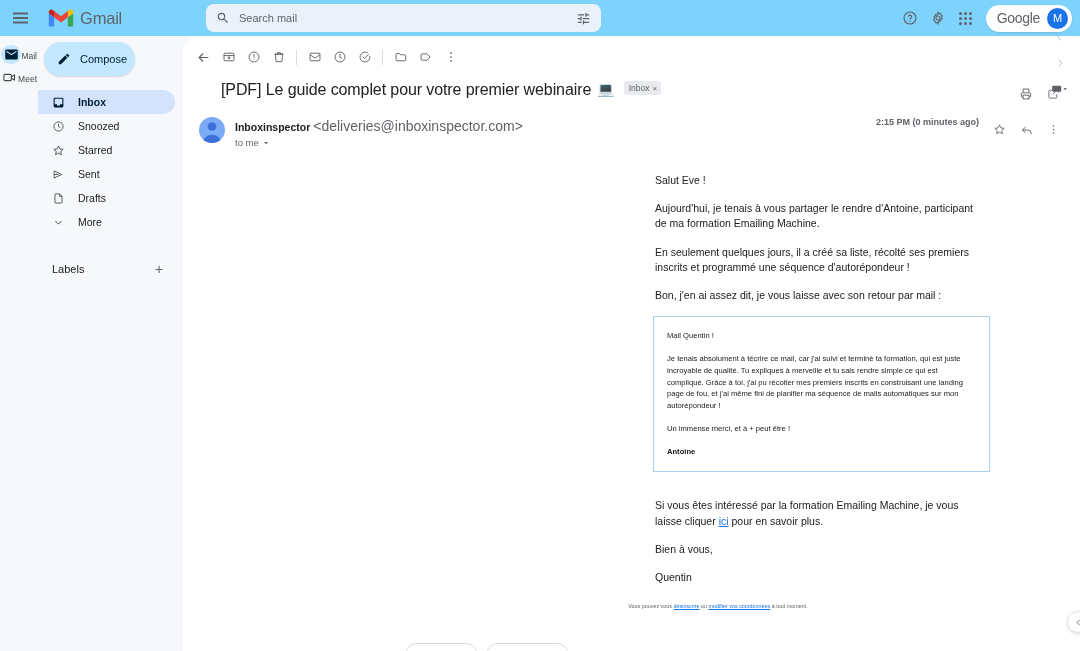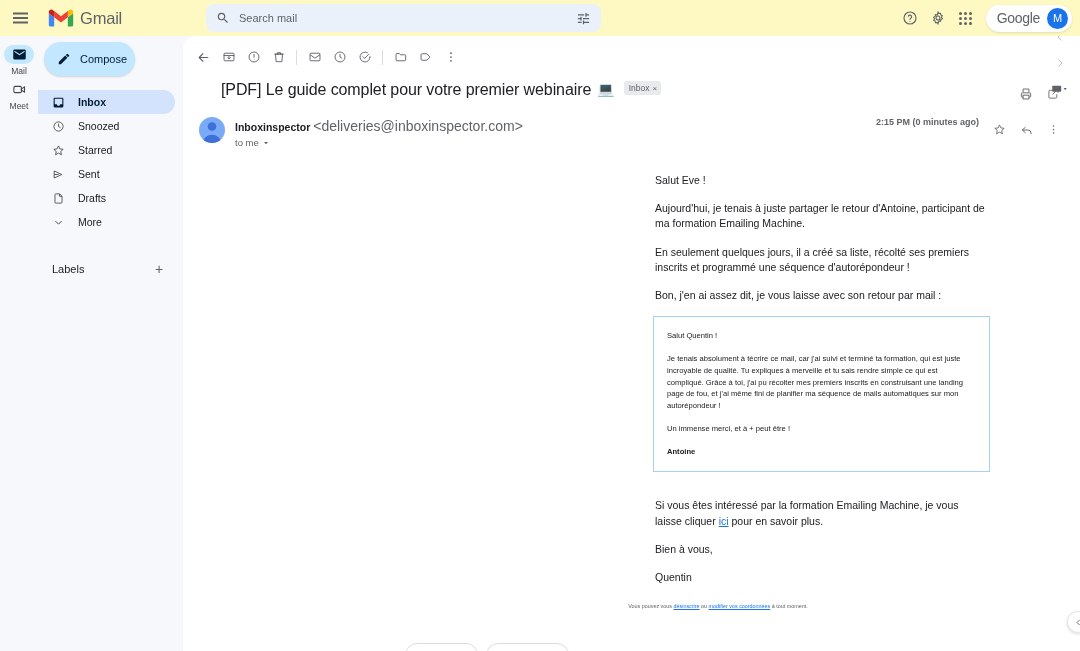--- a/index.html
+++ b/index.html
@@ -8,21 +8,21 @@
     font-family: "Liberation Sans", sans-serif;
     background: #f6f8fc;
     overflow: hidden;
   }
   body { display: flex; flex-direction: column; }
 
   
   .topbar {
     height: 36px; flex: 0 0 36px;
     display: flex; align-items: center;
-    background: #fef9c3;
+    background: #7dd3fc;
     padding: 0 8px 0 0;
   }
   .hamburger {
     width: 36px; height: 36px; margin-left: 2px;
     display: flex; align-items: center; justify-content: center;
     border-radius: 50%; cursor: pointer;
   }
   .hamburger span {
     display: block; width: 15px; height: 1.6px; background: #5f6368;
     box-shadow: 0 -4.5px 0 #5f6368, 0 4.5px 0 #5f6368;
@@ -76,21 +76,21 @@
   .shell { flex: 1; display: flex; min-height: 0; }
 
   
   .rail {
     width: 38px; flex: 0 0 38px;
     background: #f6f8fc;
     display: flex; flex-direction: column; align-items: center;
     padding-top: 9px; gap: 4px;
   }
   .rail-item {
-    width: 36px; display: flex; flex-direction: column;
+    width: 36px; display: flex; flex-direction: row;
     align-items: center; cursor: pointer;
   }
   .rail-ico {
     width: 30px; height: 19px; border-radius: 10px;
     display: flex; align-items: center; justify-content: center;
   }
   .rail-item.active .rail-ico { background: #c2e7ff; }
   .rail-label { font-size: 8.5px; color: #444746; margin-top: 2px; }
 
   
@@ -557,27 +557,27 @@
               <circle cx="12" cy="12" r="1.5"></circle>
               <circle cx="12" cy="18.5" r="1.5"></circle>
           </svg>
         </span>
       </span>
     </div>
 
     <div class="content">
       <div class="mail-body">
         <p>Salut Eve !</p>
-        <p>Aujourd'hui, je tenais à juste partager le retour d'Antoine, participant de ma formation Emailing Machine.</p>
+        <p>Aujourd'hui, je tenais à vous partager le rendre d'Antoine, participant de ma formation Emailing Machine.</p>
         <p>En seulement quelques jours, il a créé sa liste, récolté ses premiers inscrits et programmé une séquence d'autorépondeur !</p>
         <p>Bon, j'en ai assez dit, je vous laisse avec son retour par mail :</p>
       </div>
 
       <div class="quote-box">
-        <p>Salut Quentin !</p>
+        <p>Mail Quentin !</p>
         <p>Je tenais absolument à técrire ce mail, car j'ai suivi et terminé ta formation, qui est juste incroyable de qualité. Tu expliques à merveille et tu sais rendre simple ce qui est compliqué. Grâce à toi, j'ai pu récolter mes premiers inscrits en construisant une landing page de fou, et j'ai même fini de planifier ma séquence de mails automatiques sur mon autorépondeur !</p>
         <p>Un immense merci, et à + peut être !</p>
         <p>Antoine</p>
       </div>
 
       <div class="tail">
         <p><span>Si vous êtes intéressé par la formation Emailing Machine, je vous laisse cliquer </span><a class="link">ici</a><span> pour en savoir plus.</span></p>
         <p>Bien à vous,</p>
         <p>Quentin</p>
       </div>

